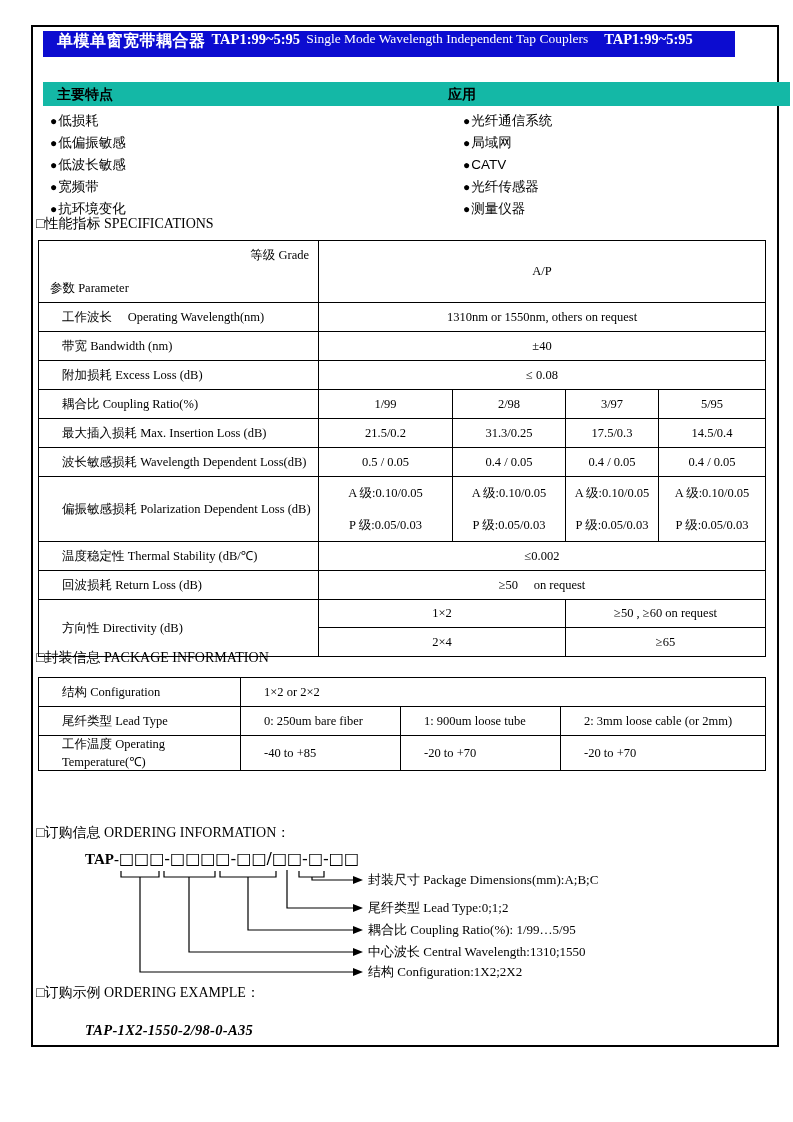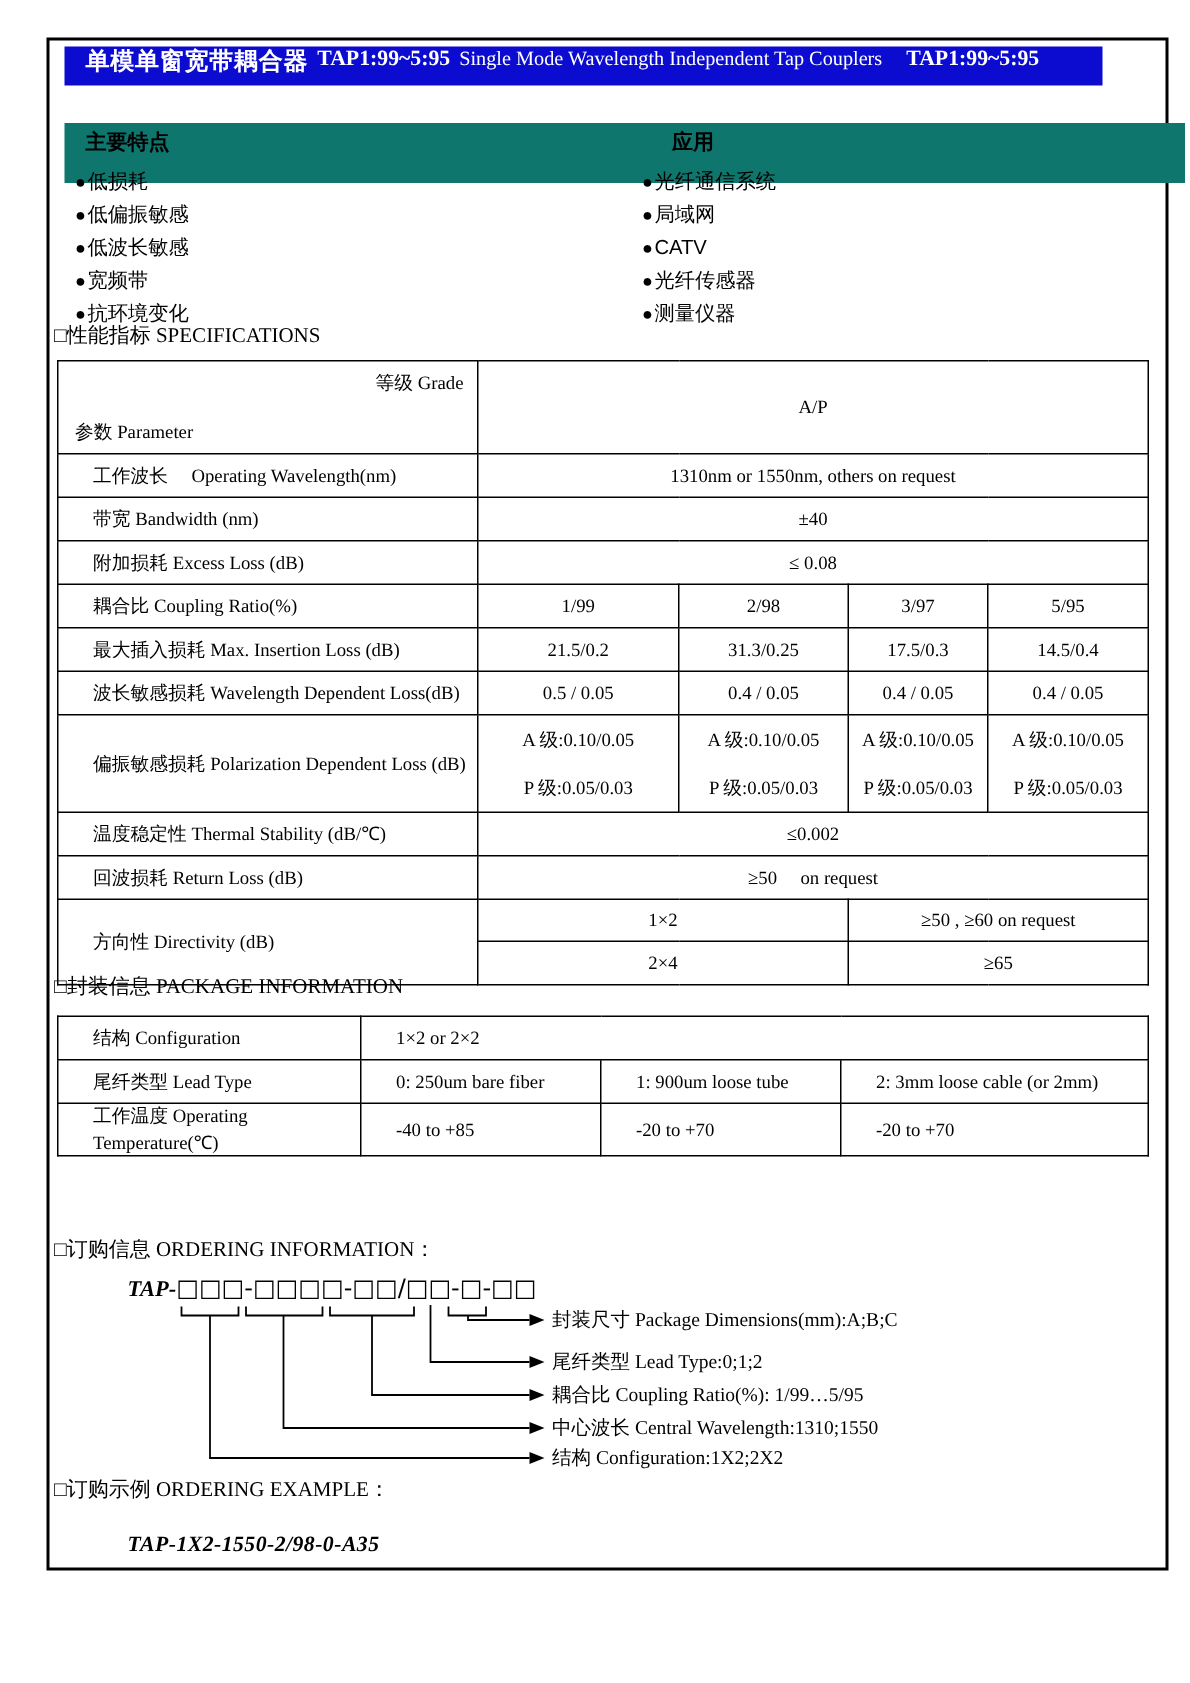--- a/index.html
+++ b/index.html
@@ -9,49 +9,49 @@
   
   .page-border{left:31px;top:25px;width:744px;height:1018px;border:2px solid #000}
   
   .title-bar{left:43px;top:31px;width:692px;height:26px;background:#0c0cd0;color:#fff;
              display:flex;align-items:flex-start;padding-left:14px;box-sizing:border-box;white-space:nowrap}
   .t-zh{font-family:"Liberation Sans",sans-serif;font-weight:bold;font-size:16px;letter-spacing:.5px}
   .t-code{font-weight:bold;font-size:14.5px;margin-left:6px}
   .t-en{font-size:13.5px;margin-left:6px}
   .t-code2{font-weight:bold;font-size:14.5px;margin-left:16px}
   
-  .feat-bar{left:43px;top:82px;width:747px;height:40px;background:#0f766e;
+  .feat-bar{left:43px;top:82px;width:747px;height:24px;background:#14b8a6;
             font-family:"Liberation Sans",sans-serif;font-weight:bold;font-size:14px}
   .feat-bar span{position:absolute;top:4px}
   .feat-head-left{left:14px}
   .feat-head-right{left:405px}
   .feat-list{top:110px;font-family:"Liberation Sans",sans-serif;font-size:13.5px;line-height:21px}
   .feat-left{left:50px}
-  .feat-right{left:428px}
+  .feat-right{left:463px}
   .bullet{margin-right:1px;font-size:12px}
   
   .section-title{font-size:14px;white-space:nowrap}
   .spec-title{left:36px;top:215px}
   .pkg-title{left:36px;top:649px}
   .order-title{left:36px;top:824px}
   .example-title{left:36px;top:984px}
   
   table{border-collapse:collapse;table-layout:fixed}
   td{border:1px solid #000;font-size:12.5px;padding:0 4px;vertical-align:middle;overflow:hidden}
   .center{text-align:center}
   .label-cell{padding-left:23px}
   .spec-table{left:38px;top:240px;width:727px}
   .pkg-table{left:38px;top:677px;width:727px}
   .hdr-cell{position:relative;height:60px}
   .hdr-grade{position:absolute;top:5px;right:5px}
   .hdr-param{position:absolute;bottom:5px;left:7px}
   .pdl-line{text-align:center;line-height:22px;padding:5px 0}
   
   .code-line{left:85px;top:849px;white-space:nowrap}
-  .code-prefix{font-weight:bold;font-style:italic;font-size:15px}
+  .code-prefix{font-weight:bold;font-size:15px}
   .code-boxes{font-family:"DejaVu Sans",sans-serif;font-size:16px}
   .diagram-svg{left:85px;top:868px}
   .order-label{left:368px;font-size:13px;white-space:nowrap}
   .ol-0{top:871px}.ol-1{top:899px}.ol-2{top:921px}.ol-3{top:943px}.ol-4{top:963px}
   .example-code{left:85px;top:1022px;font-weight:bold;font-style:italic;font-size:14.5px;letter-spacing:.3px}
 </style>
 </head>
 <body>
 
 <div class="abs page-border"></div>

